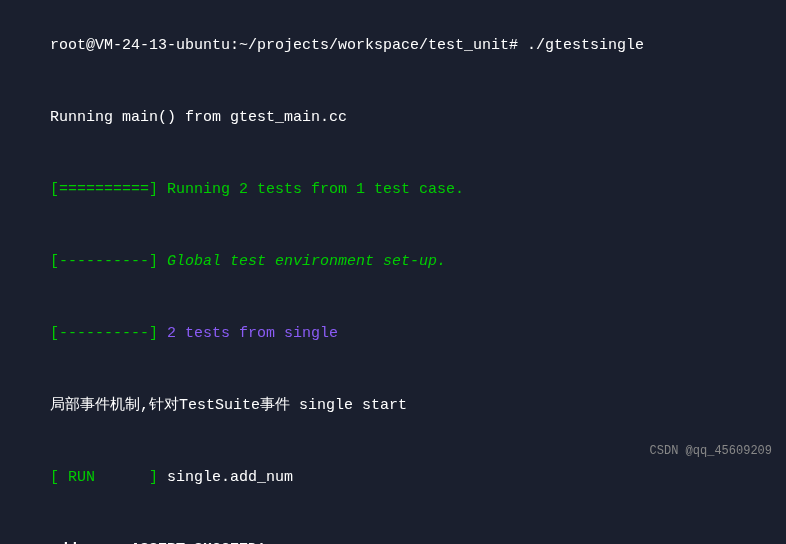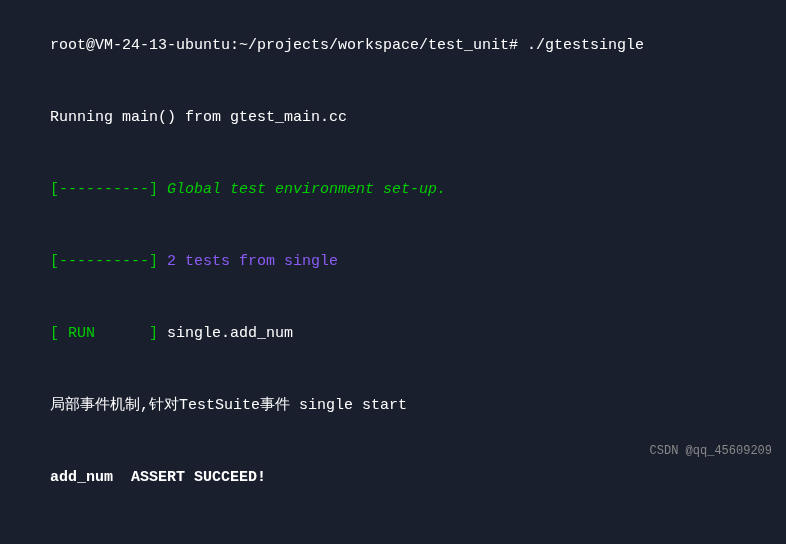--- a/index.html
+++ b/index.html
@@ -46,35 +46,38 @@
 <div class="terminal">
 
   <div class="line">
     <span style="color:#ffffff;">root@VM-24-13-ubuntu:~/projects/workspace/test_unit# </span><span style="color:#ffffff;">./gtestsingle</span>
   </div>
 
   <div class="line">
     <span style="color:#ffffff;">Running main() from gtest_main.cc</span>
   </div>
 
+  <div class="line">
+    <span style="color:#00cc00;">[==========]</span><span style="color:#00cc00;"> Running 2 tests from 1 test case.</span>
+  </div>
 
   <div class="line">
     <span style="color:#00cc00;">[----------]</span><span style="color:#00cc00;font-style:italic;"> Global test environment set-up.</span>
   </div>
 
   <div class="line">
     <span style="color:#00cc00;">[----------]</span><span style="color:#8b5cf6;"> 2 tests from single</span>
   </div>
 
   <div class="line">
-    <span style="color:#00cc00;">[ RUN      ]</span><span style="color:#ffffff;"> single.add_num</span>
+    <span style="color:#ffffff;">局部事件机制,针对TestSuite事件 single start</span>
   </div>
 
   <div class="line">
-    <span style="color:#ffffff;">局部事件机制,针对TestSuite事件 single start</span>
+    <span style="color:#00cc00;">[ RUN      ]</span><span style="color:#ffffff;"> single.add_num</span>
   </div>
 
   <div class="line">
     <span style="color:#ffffff;font-weight:bold;">add_num  ASSERT SUCCEED!</span>
   </div>
 
   <div class="watermark">CSDN @qq_45609209</div>
 </div>
 
 </body></html>

